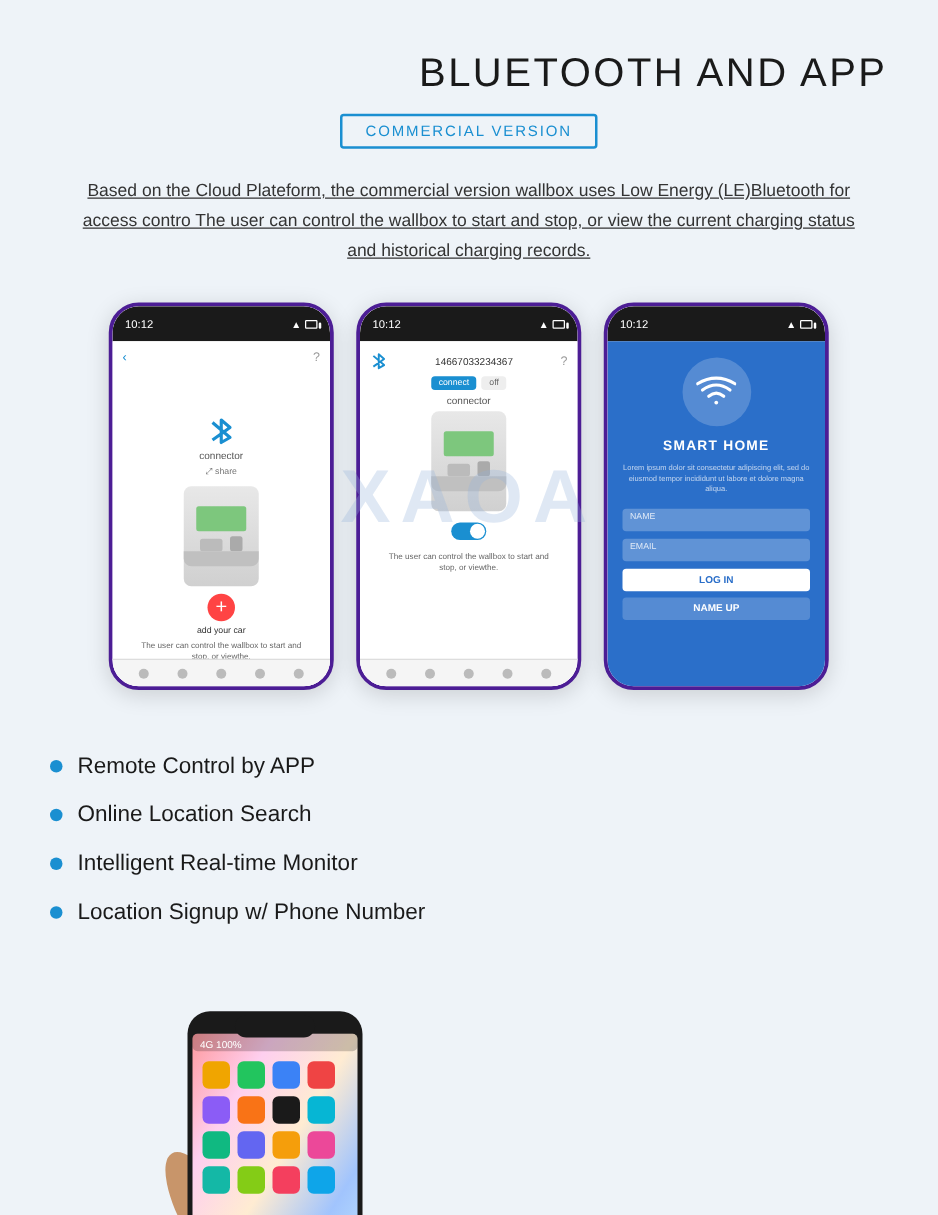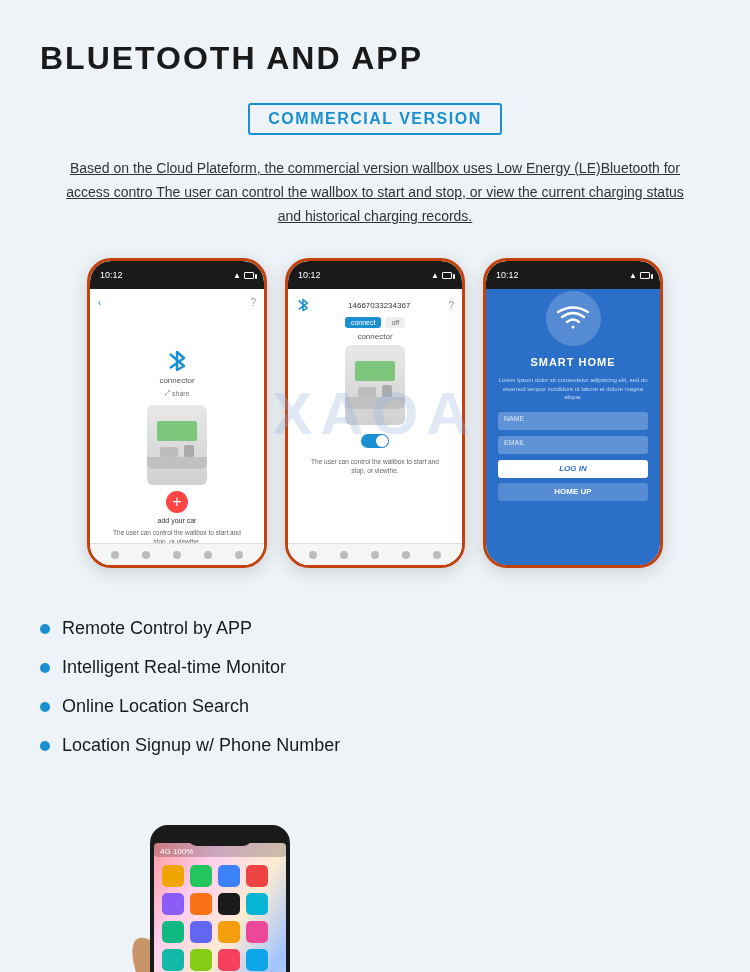--- a/index.html
+++ b/index.html
@@ -13,39 +13,39 @@
     }
 
     .page-wrapper {
       width: 750px;
       background: #eef3f8;
       padding: 40px 40px 40px 40px;
     }
 
     
     .header-title {
-      text-align: left;
+      text-align: right;
       font-size: 32px;
-      font-weight: 700;
+      font-weight: 400;
       letter-spacing: 2px;
       color: #1a1a1a;
-      margin-bottom: 26px;
+      margin-bottom: 14px;
     }
 
     .badge-wrapper {
       display: flex;
       justify-content: center;
       margin-bottom: 22px;
     }
 
     .version-badge {
       border: 2px solid #1a8fd1;
       color: #1a8fd1;
-      font-size: 16px;
-      font-weight: 700;
+      font-size: 12px;
+      font-weight: 400;
       letter-spacing: 1.5px;
       padding: 5px 18px;
       border-radius: 3px;
       display: inline-block;
     }
 
     .description-text {
       text-align: center;
       font-size: 14px;
       color: #333;
@@ -76,21 +76,21 @@
       color: rgba(150,180,220,0.3);
       letter-spacing: 8px;
       pointer-events: none;
       z-index: 10;
     }
 
     .phone-mockup {
       width: 180px;
       height: 310px;
       border-radius: 24px;
-      border: 3px solid #c2410c;
+      border: 3px solid #4c1d95;
       background: white;
       overflow: hidden;
       position: relative;
       box-shadow: 0 4px 18px rgba(0,0,0,0.15);
     }
 
     .phone-notch-bar {
       height: 28px;
       background: #1a1a1a;
       border-radius: 21px 21px 0 0;
@@ -288,21 +288,21 @@
       border-radius: 3px;
     }
 
     
     .phone3-body {
       background: #2b6fc9;
       height: calc(100% - 28px);
       display: flex;
       flex-direction: column;
       align-items: center;
-      padding: 2px 12px;
+      padding: 13px 12px;
     }
 
     .wifi-logo-big {
       width: 55px;
       height: 55px;
       background: rgba(255,255,255,0.2);
       border-radius: 50%;
       display: flex;
       align-items: center;
       justify-content: center;
@@ -341,21 +341,20 @@
       height: 18px;
       background: white;
       border-radius: 3px;
       display: flex;
       align-items: center;
       justify-content: center;
       font-size: 8px;
       font-weight: 700;
       color: #2b6fc9;
       margin-bottom: 5px;
-      font-style: italic;
     }
 
     .smart-signup-btn {
       width: 100%;
       height: 18px;
       background: rgba(255,255,255,0.2);
       border-radius: 3px;
       display: flex;
       align-items: center;
       justify-content: center;
@@ -548,40 +547,40 @@
             <path d="M10 17 Q16 12 22 17" fill="none" stroke="white" stroke-width="2.5" stroke-linecap="round"></path>
             <path d="M5 12 Q16 4 27 12" fill="none" stroke="white" stroke-width="2.5" stroke-linecap="round"></path>
             <path d="M1 7 Q16 -2 31 7" fill="none" stroke="white" stroke-width="2.5" stroke-linecap="round"></path>
           </svg>
         </div>
         <div class="smart-home-title">SMART HOME</div>
         <div class="smart-home-desc">Lorem ipsum dolor sit consectetur adipiscing elit, sed do eiusmod tempor incididunt ut labore et dolore magna aliqua.</div>
         <div class="smart-input">NAME</div>
         <div class="smart-input">EMAIL</div>
         <div class="smart-login-btn">LOG IN</div>
-        <div class="smart-signup-btn">HOME UP</div>
+        <div class="smart-signup-btn">NAME UP</div>
       </div>
     </div>
 
   </div>
 
   <div class="features-section">
 
     <div class="features-list">
       <div class="feature-item">
         <div class="bullet-dot"></div>
         <span class="feature-text">Remote Control by APP</span>
       </div>
       <div class="feature-item">
         <div class="bullet-dot"></div>
-        <span class="feature-text">Intelligent Real-time Monitor</span>
+        <span class="feature-text">Online Location Search</span>
       </div>
       <div class="feature-item">
         <div class="bullet-dot"></div>
-        <span class="feature-text">Online Location Search</span>
+        <span class="feature-text">Intelligent Real-time Monitor</span>
       </div>
       <div class="feature-item">
         <div class="bullet-dot"></div>
         <span class="feature-text">Location Signup w/ Phone Number</span>
       </div>
     </div>
 
     <div class="phone-hand-container">
       <svg width="320" height="370" viewBox="0 0 320 370">
 

